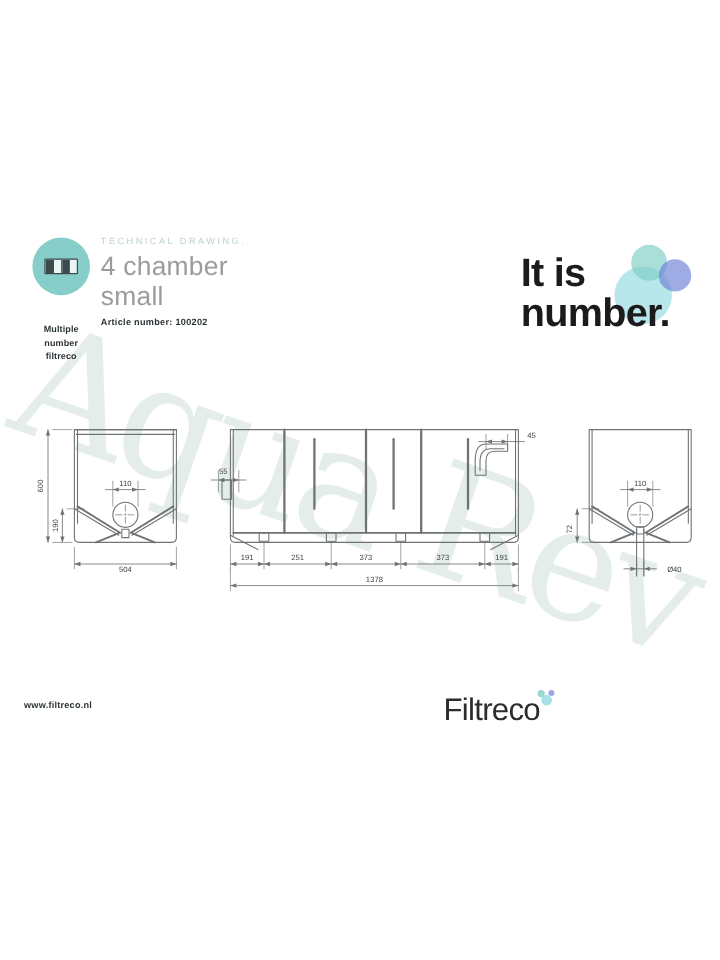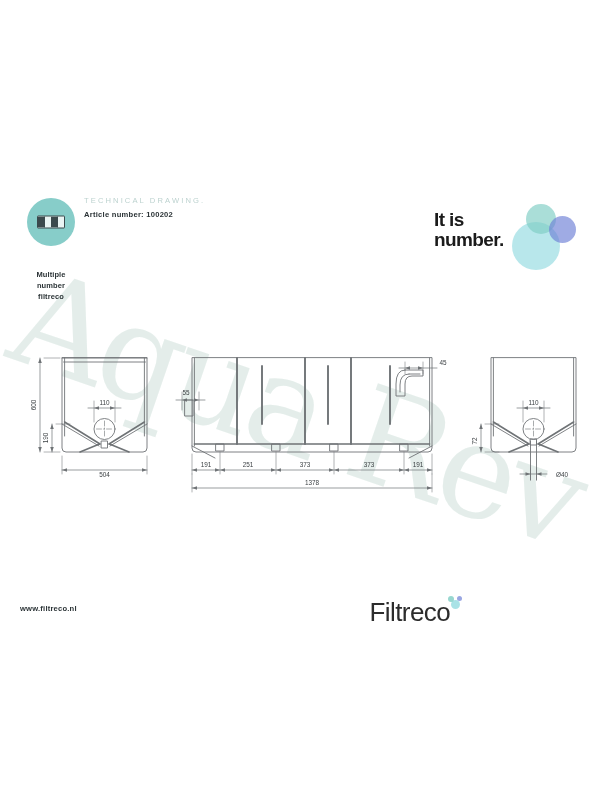--- a/index.html
+++ b/index.html
@@ -59,30 +59,30 @@
 
   
   .clearmark{position:absolute;right:12px;top:200px;width:170px;height:90px;z-index:4;}
   .clearmark .bubbles{position:absolute;right:6px;top:4px;width:74px;height:72px;}
   .bub{position:absolute;border-radius:50%;}
   .bub.big{left:4px;top:18px;width:48px;height:48px;background:rgba(140,216,222,.62);}
   .bub.top{left:18px;top:0px;width:30px;height:30px;background:rgba(126,205,196,.66);}
   .bub.right{left:41px;top:12px;width:27px;height:27px;background:rgba(110,128,214,.66);}
   .clearmark .words{
     position:absolute;left:16px;top:10px;
-    font-size:19px;line-height:1.04;font-weight:bold;color:#1b1b1b;
+    font-size:33px;line-height:1.04;font-weight:bold;color:#1b1b1b;
     letter-spacing:-.6px;
   }
 
   
   .drawing{position:absolute;left:0;top:340px;width:600px;height:170px;z-index:3;}
   .drawing svg{display:block;}
 
   
-  .footer{position:absolute;left:0;top:592px;width:476px;height:45px;z-index:4;}
+  .footer{position:absolute;left:0;top:571px;width:476px;height:45px;z-index:4;}
   .url{
     position:absolute;left:20px;top:12px;
     font-size:7.6px;font-weight:bold;color:#2b3336;letter-spacing:.2px;
   }
   .brand{position:absolute;right:26px;top:0px;height:40px;}
   .brand .name{
     font-size:26px;font-weight:400;color:#2c2c2c;letter-spacing:-.6px;
     line-height:40px;
     margin-left:40px;
   }
@@ -114,20 +114,24 @@
       </div>
       <div class="badge-caption">
         <div>Multiple</div>
         <div>number</div>
         <div>filtreco</div>
       </div>
     </div>
 
     <div class="title-col">
       <div class="kicker">TECHNICAL DRAWING.</div>
+      <div class="bigtitle">
+        <div>4 chamber</div>
+        <div>small</div>
+      </div>
       <div class="artnr">Article number: 100202</div>
     </div>
   </div>
 
   <div class="clearmark">
     <div class="bubbles">
       <div class="bub big"></div>
       <div class="bub top"></div>
       <div class="bub right"></div>
     </div>

